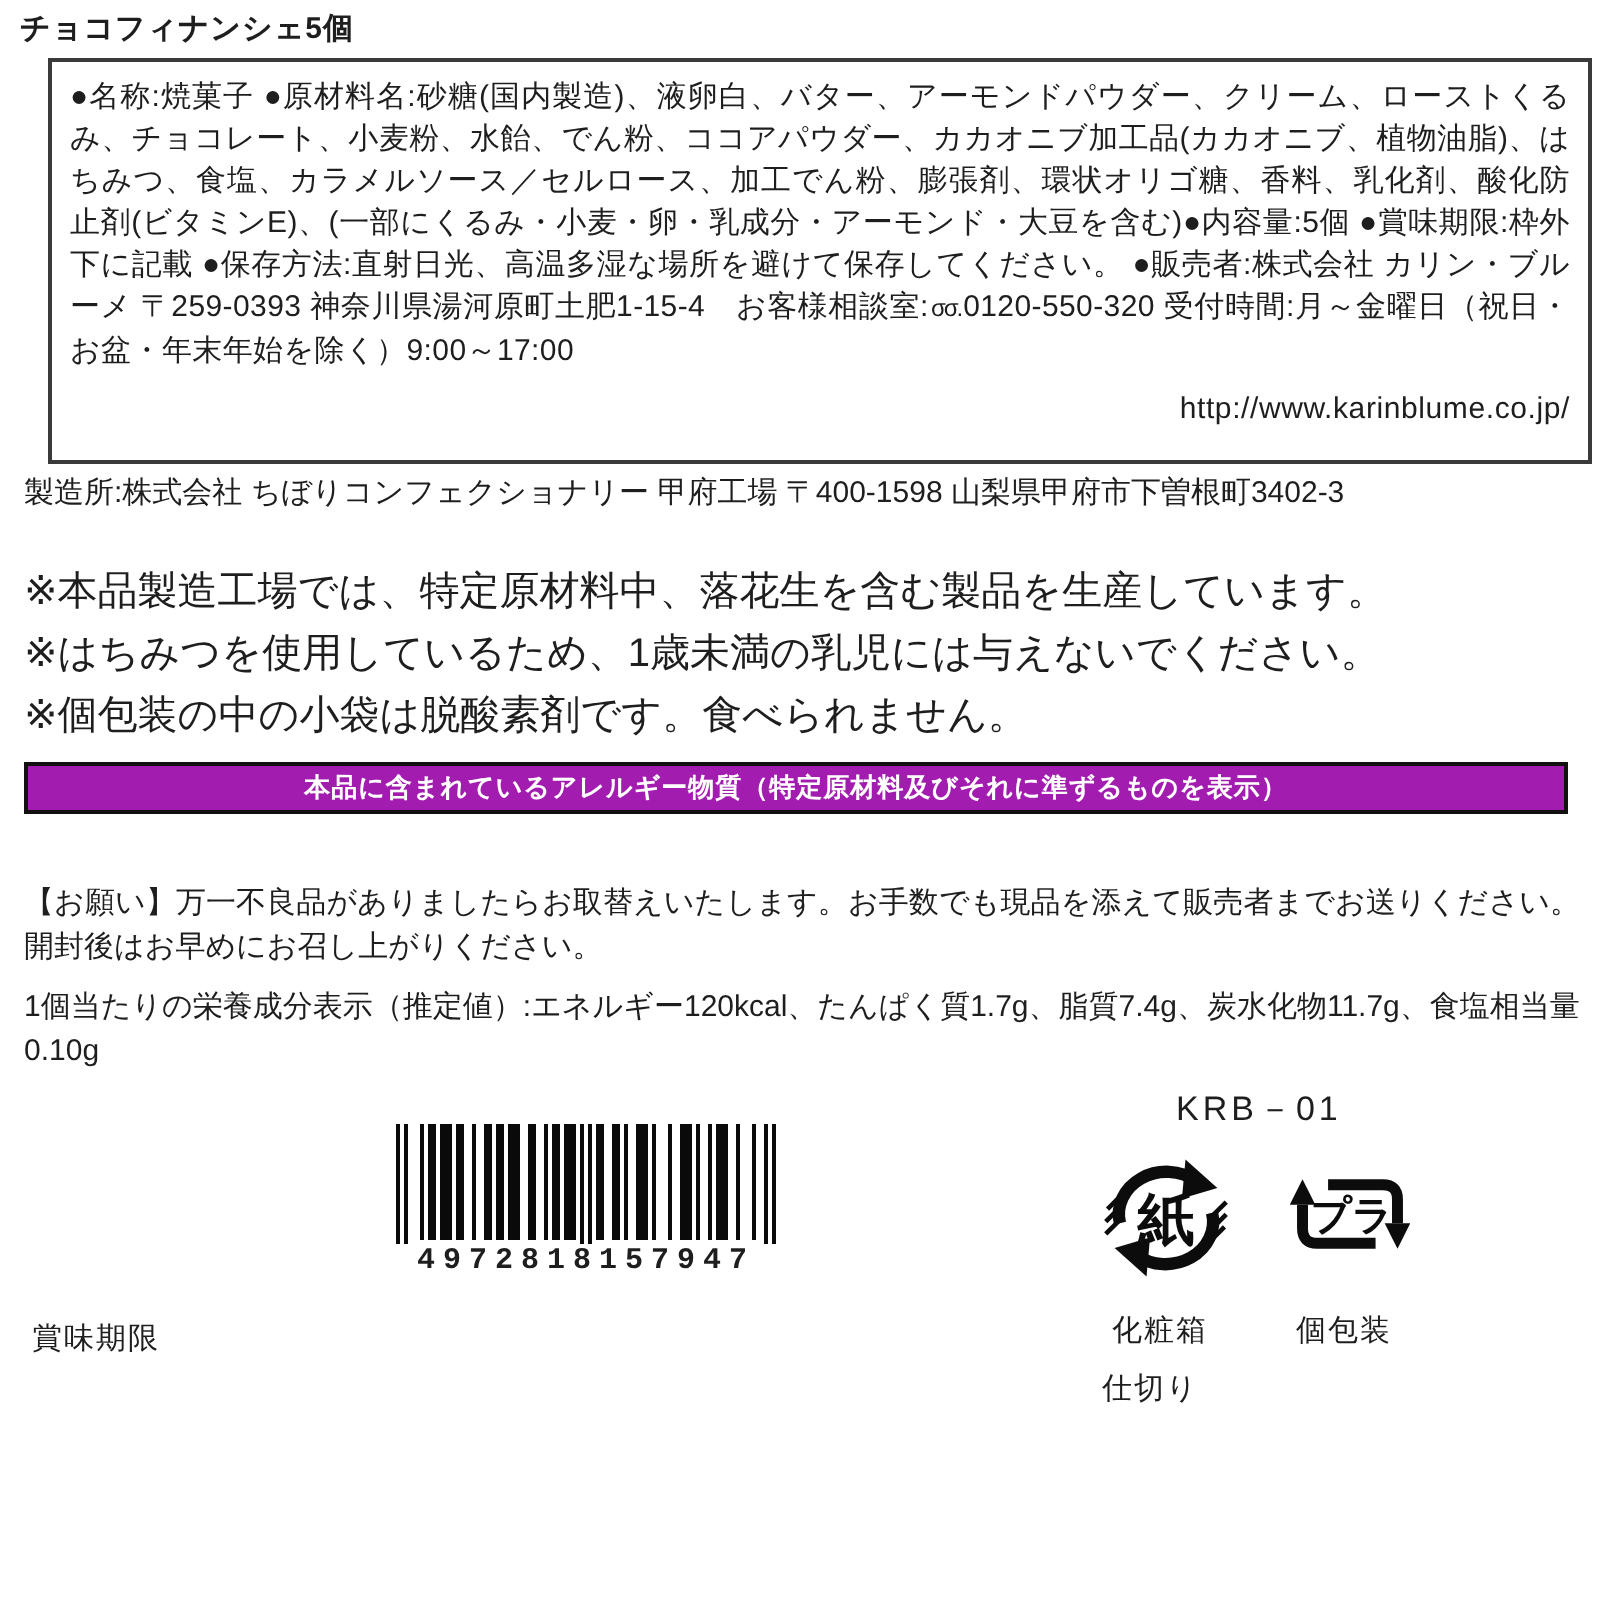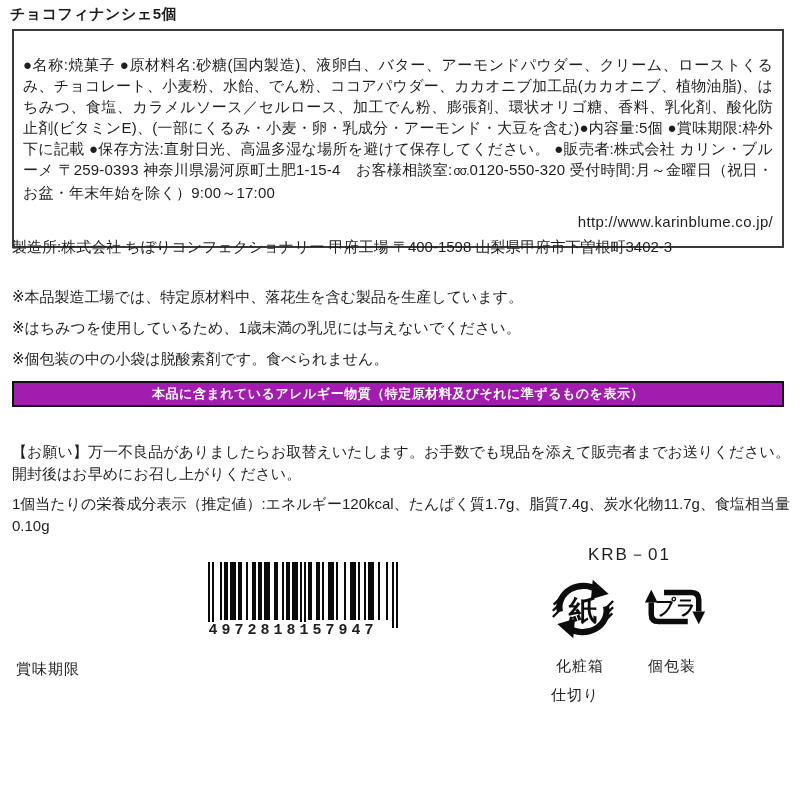--- a/index.html
+++ b/index.html
@@ -6,47 +6,47 @@
   .page{
     position:relative;width:800px;height:800px;background:#ffffff;
     font-family:"Liberation Sans","DejaVu Sans",sans-serif;
     color:#1e1e1e;overflow:hidden;
   }
   .title{
     position:absolute;left:10px;top:5px;font-size:15px;font-weight:600;
     letter-spacing:0.5px;
   }
   .main-box{
-    position:absolute;left:12px;top:29px;width:750px;min-height:186px;
-    border:2px solid #3a3a3a;padding:23px 9px 6px 9px;
+    position:absolute;left:24px;top:29px;width:750px;min-height:186px;
+    border:2px solid #3a3a3a;padding:7px 9px 6px 9px;
   }
   .spec{font-size:15px;line-height:21px;letter-spacing:0.2px;text-align:justify;}
   .freedial{font-size:12px;letter-spacing:-1px;padding:0 1px;}
   .url-line{font-size:15px;line-height:20px;margin-top:9px;letter-spacing:0.3px;text-align:right;}
   .manufacturer{position:absolute;left:12px;top:236px;width:775px;font-size:15px;line-height:21px;}
-  .note{position:absolute;left:12px;width:775px;font-size:15px;line-height:21px;}
+  .note{position:absolute;left:12px;width:775px;font-size:20px;line-height:21px;}
   .note-0{top:286px;}
   .note-1{top:317px;}
   .note-2{top:348px;}
   .allergen-box{
     position:absolute;left:12px;top:381px;width:768px;
     border:2px solid #111;
   }
   .allergen-header{
     background:#a21caf;color:#ffffff;font-size:13px;font-weight:bold;
     text-align:center;line-height:22px;height:22px;letter-spacing:0.5px;
   }
   .allergen-value{
     background:#ffffff;color:#050505;font-size:20px;font-weight:bold;
     text-align:center;line-height:28px;height:28px;letter-spacing:1.5px;
   }
   .request{position:absolute;left:12px;top:441px;width:778px;font-size:15px;line-height:22px;text-align:justify;}
   .nutrition{position:absolute;left:12px;top:493px;width:778px;font-size:15px;line-height:22px;}
   .product-code{position:absolute;left:588px;top:543px;font-size:17px;letter-spacing:2px;font-weight:500;}
-  .barcode{position:absolute;left:208px;top:562px;width:170px;}
+  .barcode{position:absolute;left:198px;top:562px;width:190px;}
   .barcode-bars{height:66px;font-size:0;white-space:nowrap;}
   .bar{display:inline-block;width:2px;height:58px;vertical-align:top;}
   .bar.b{background:#0a0a0a;}
   .bar.w{background:transparent;}
   .bar.tall{height:66px;}
   .barcode-number{
     margin-top:-6px;background:#fff;position:relative;
     font-family:"Liberation Mono","DejaVu Sans Mono",monospace;
     font-size:15px;font-weight:bold;letter-spacing:4px;text-align:center;
   }

